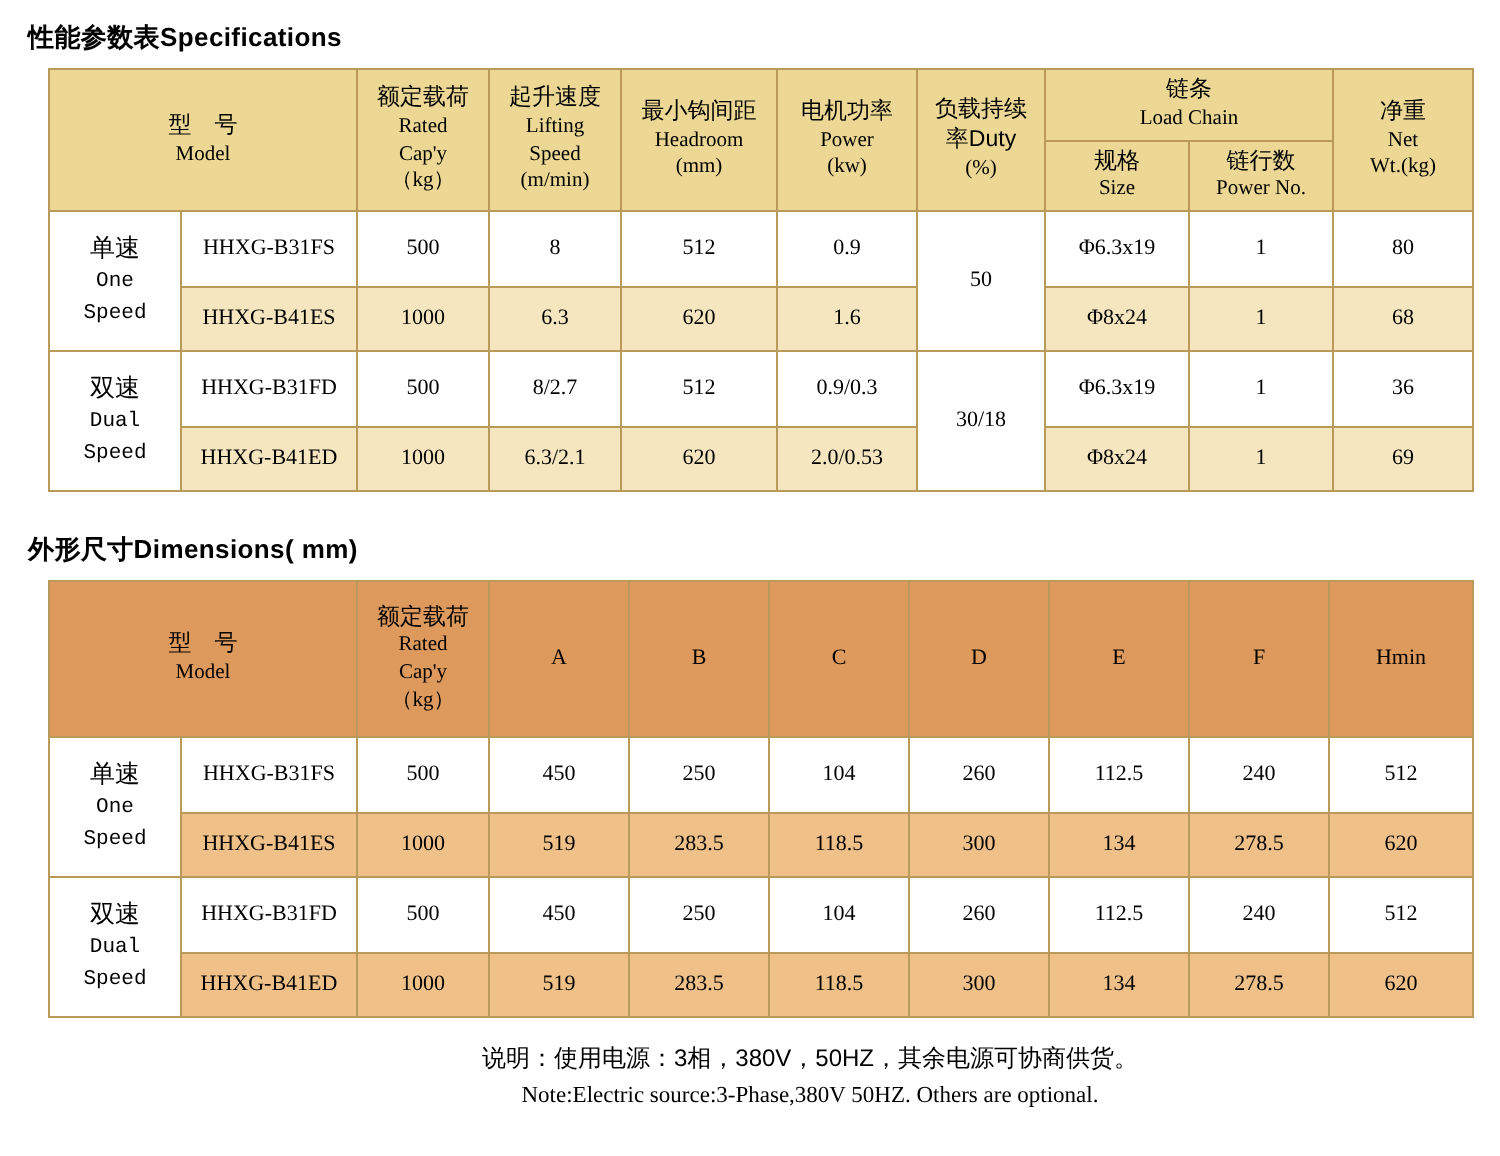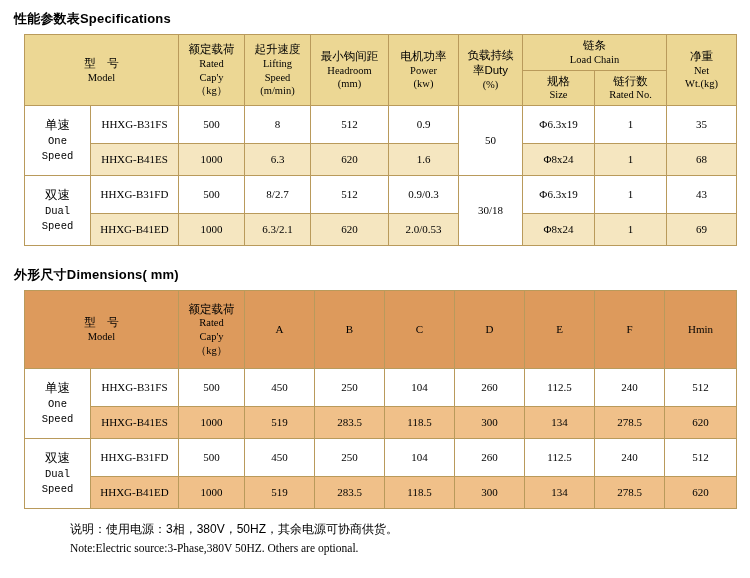--- a/index.html
+++ b/index.html
@@ -48,20 +48,21 @@
   .row-b2 td{background:#f0c089;}
   .lbl{font-size:12px;}
   .lbl .l1{font-family:"Liberation Sans",sans-serif;font-size:12.5px;text-align:right;}
   .lbl .l2,.lbl .l3{font-family:Liberation Mono, monospace;font-size:10.5px;}
   .note{
     margin-top:10px;
     margin-left:60px;
     font-size:11.5px;
     line-height:1.7;
     font-family:"Liberation Serif", serif;
+    text-align:center;
   }
   .note .n-cn{font-family:"Liberation Sans", sans-serif;font-size:12px;}
   .spacer{height:18px;}
 </style>
 </head>
 <body>
 
 <div class="page">
 
   <div class="section-title">性能参数表Specifications</div>
@@ -122,39 +123,39 @@
           <span class="en">Wt.(kg)</span>
         </td>
       </tr>
       <tr class="hdr">
         <td>
           <span class="cn">规格</span><br>
           <span class="en">Size</span>
         </td>
         <td>
           <span class="cn">链行数</span><br>
-          <span class="en">Rated No.</span>
+          <span class="en">Power No.</span>
         </td>
       </tr>
 
       <tr class="row-a" style="height:38px;">
         <td rowspan="2" class="lbl">
           <span class="l1">单速</span><br>
           <span class="l2">One</span><br>
           <span class="l3">Speed</span>
         </td>
         <td>HHXG-B31FS</td>
         <td>500</td>
         <td>8</td>
         <td>512</td>
         <td>0.9</td>
         <td rowspan="2">50</td>
         <td>Φ6.3x19</td>
         <td>1</td>
-        <td>35</td>
+        <td>80</td>
       </tr>
       <tr class="row-b" style="height:32px;">
         <td>HHXG-B41ES</td>
         <td>1000</td>
         <td>6.3</td>
         <td>620</td>
         <td>1.6</td>
         <td>Φ8x24</td>
         <td>1</td>
         <td>68</td>
@@ -167,21 +168,21 @@
           <span class="l3">Speed</span>
         </td>
         <td>HHXG-B31FD</td>
         <td>500</td>
         <td>8/2.7</td>
         <td>512</td>
         <td>0.9/0.3</td>
         <td rowspan="2">30/18</td>
         <td>Φ6.3x19</td>
         <td>1</td>
-        <td>43</td>
+        <td>36</td>
       </tr>
       <tr class="row-b" style="height:32px;">
         <td>HHXG-B41ED</td>
         <td>1000</td>
         <td>6.3/2.1</td>
         <td>620</td>
         <td>2.0/0.53</td>
         <td>Φ8x24</td>
         <td>1</td>
         <td>69</td>

